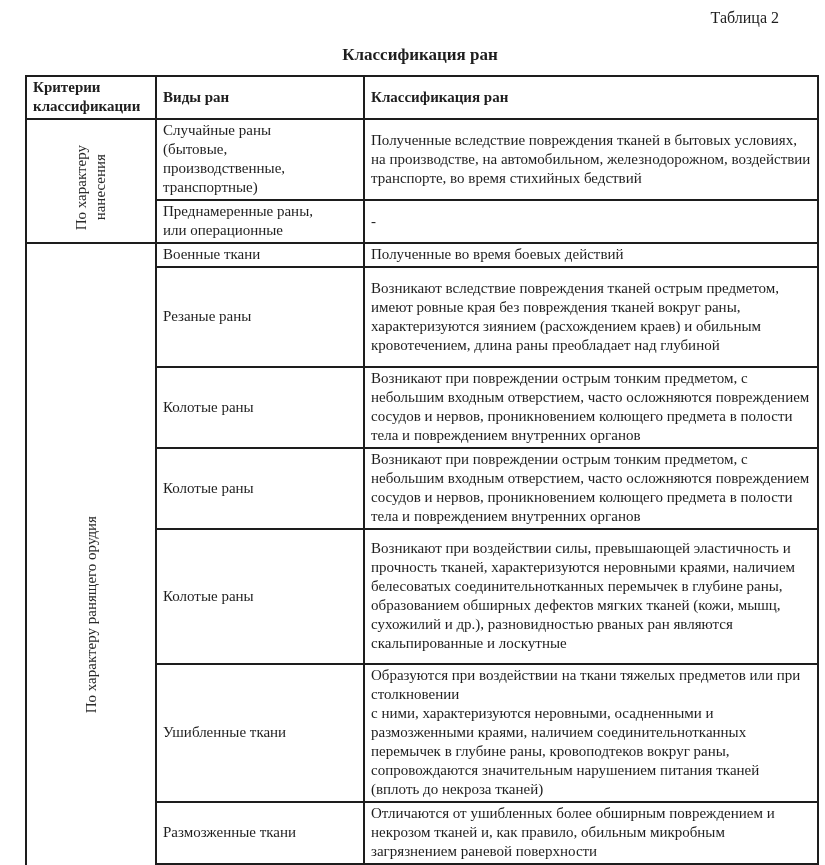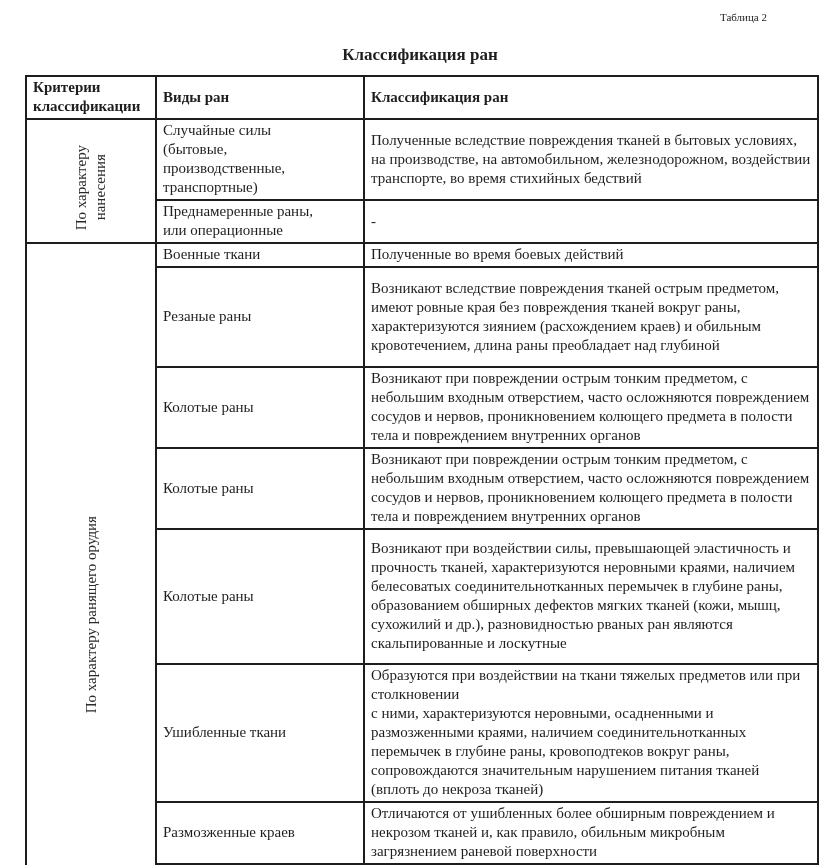--- a/index.html
+++ b/index.html
@@ -16,22 +16,22 @@
     overflow: hidden;
   }
   .page {
     width: 825px;
     height: 865px;
     position: relative;
   }
   .table-label {
     position: absolute;
     top: 7px;
-    right: 58px;
-    font-size: 11px;
+    right: 46px;
+    font-size: 16px;
     line-height: 21px;
   }
   .doc-title {
     position: absolute;
     top: 44px;
     left: 0;
     width: 840px;
     text-align: center;
     font-weight: bold;
     font-size: 17px;
@@ -100,21 +100,21 @@
         <th>Виды ран</th>
         <th>Классификация ран</th>
       </tr>
     </thead>
     <tbody>
       <tr style="height:81px">
         <td class="criterion-cell" rowspan="2">
           <span class="vtext">По характеру
 нанесения</span>
         </td>
-        <td>Случайные силы
+        <td>Случайные раны
 (бытовые,
 производственные,
 транспортные)</td>
         <td>Полученные вследствие повреждения тканей в бытовых условиях, на производстве, на автомобильном, железнодорожном, воздействии транспорте, во время стихийных бедствий</td>
       </tr>
       <tr style="height:35px">
         <td>Преднамеренные раны,
 или операционные</td>
         <td>-</td>
       </tr>
@@ -141,21 +141,21 @@
       <tr style="height:135px">
         <td>Колотые раны</td>
         <td>Возникают при воздействии силы, превышающей эластичность и прочность тканей, характеризуются неровными краями, наличием белесоватых соединительнотканных перемычек в глубине раны, образованием обширных дефектов мягких тканей (кожи, мышц, сухожилий и др.), разновидностью рваных ран являются скальпированные и лоскутные</td>
       </tr>
       <tr style="height:131px">
         <td>Ушибленные ткани</td>
         <td>Образуются при воздействии на ткани тяжелых предметов или при столкновении
 с ними, характеризуются неровными, осадненными и размозженными краями, наличием соединительнотканных перемычек в глубине раны, кровоподтеков вокруг раны, сопровождаются значительным нарушением питания тканей (вплоть до некроза тканей)</td>
       </tr>
       <tr style="height:57px">
-        <td>Размозженные краев</td>
+        <td>Размозженные ткани</td>
         <td>Отличаются от ушибленных более обширным повреждением и некрозом тканей и, как правило, обильным микробным загрязнением раневой поверхности</td>
       </tr>
       <tr style="height:24px">
         <td>Укушенные раны</td>
         <td>Возникают от воздействия зубов животных и человека</td>
       </tr>
     </tbody>
   </table>
 
 </div>

